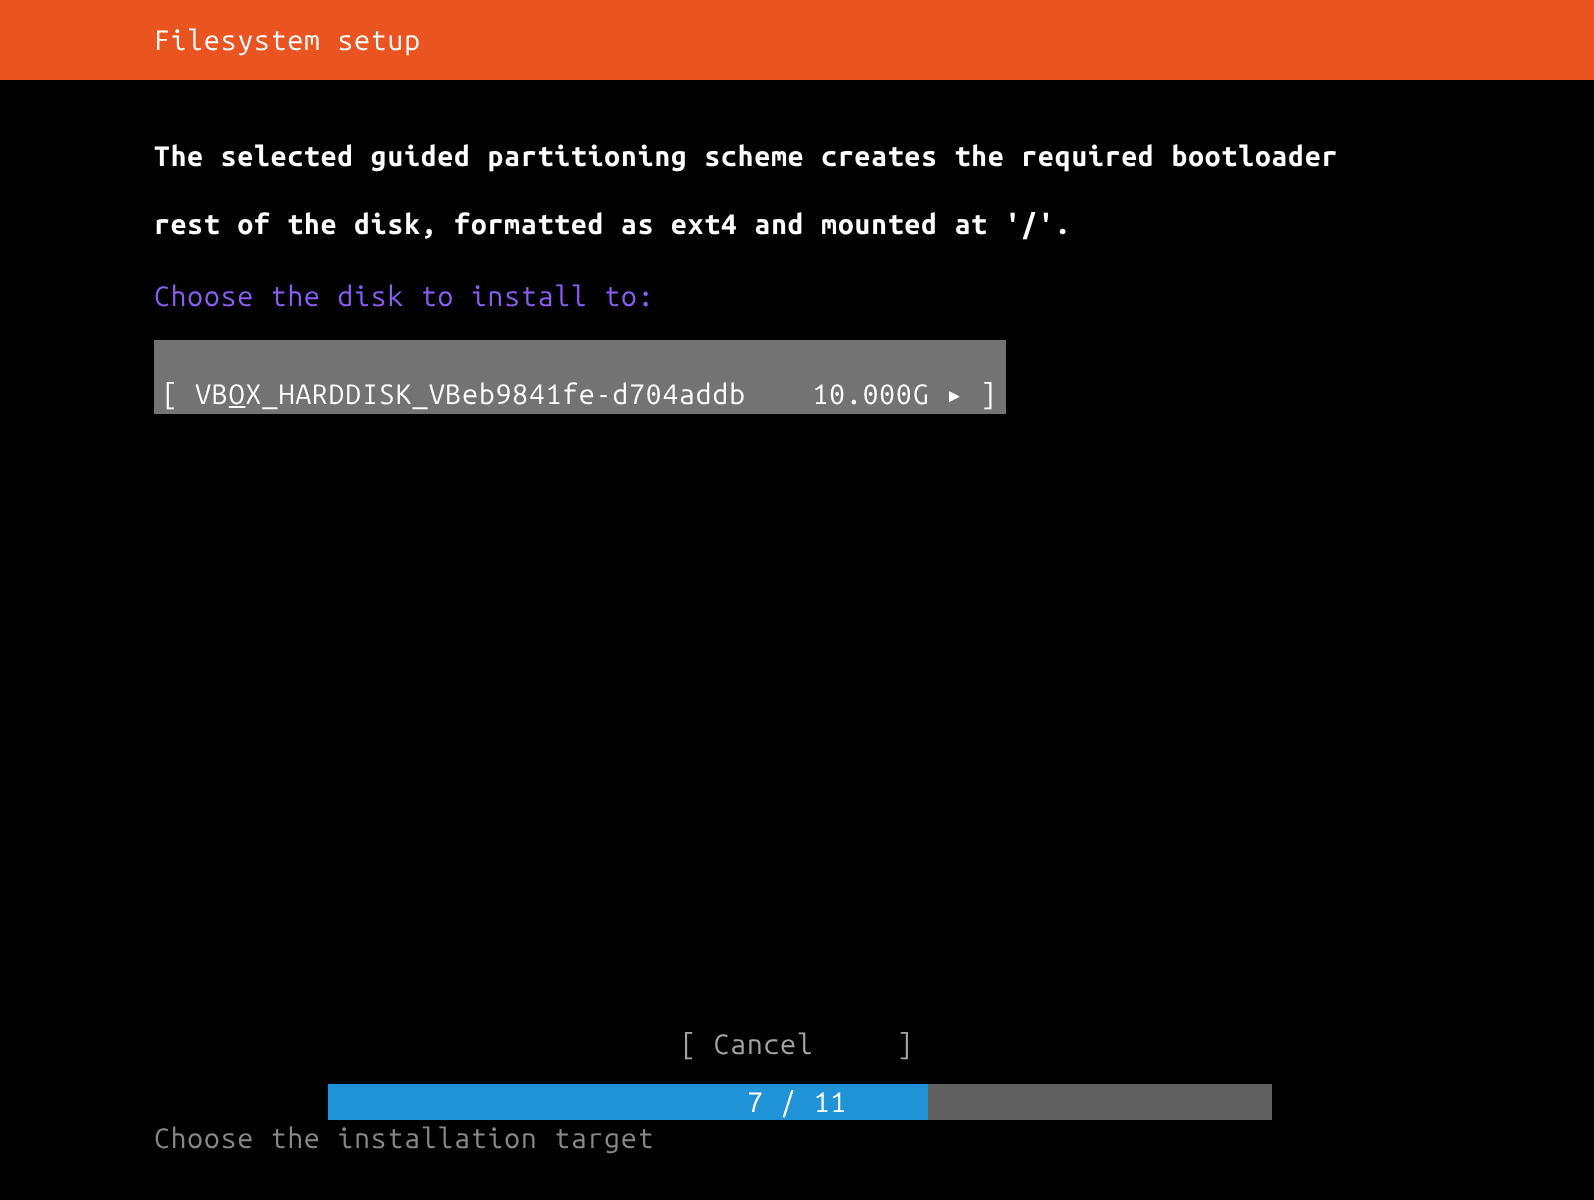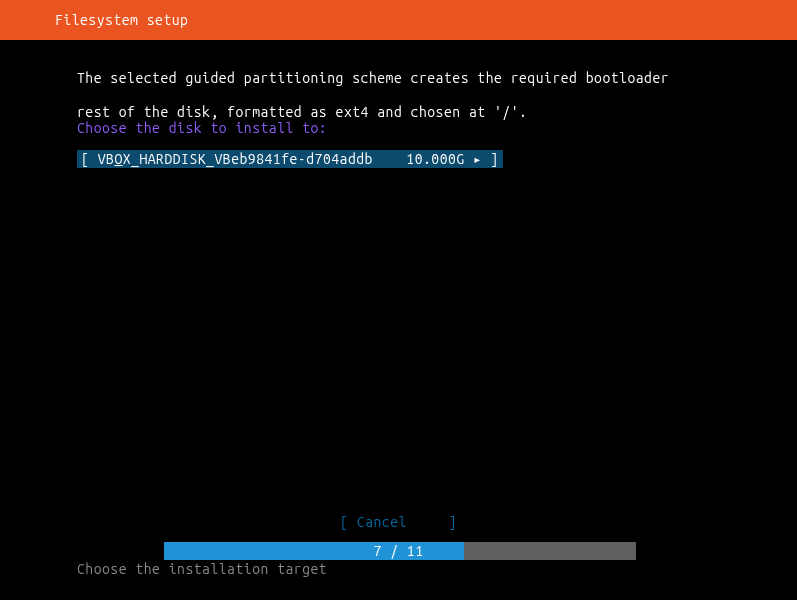--- a/index.html
+++ b/index.html
@@ -15,55 +15,57 @@
       font-size: 14px;
       color: #ffffff;
       overflow: hidden;
       position: relative;
     }
     .header {
       background: #e95420;
       height: 40px;
       display: flex;
       align-items: center;
-      padding-left: 55px;
+      padding-left: 77px;
       color: #ffffff;
       font-size: 14px;
       letter-spacing: 0.5px;
     }
     .content {
       padding: 30px 77px 0 77px;
     }
     .description {
       color: #ffffff;
       line-height: 1.2;
+      margin-bottom: 20px;
       letter-spacing: 0.5px;
+      font-weight: bold;
     }
     .prompt {
       color: #8b5cf6;
       margin-bottom: 14px;
       letter-spacing: 0.5px;
     }
     .disk-option {
-      background: #0c4a6e;
+      background: #737373;
       color: #ffffff;
       display: inline-block;
-      padding: 1px 4px 1px 4px;
+      padding: 19px 4px 1px 4px;
       letter-spacing: 0.5px;
       white-space: pre;
     }
     .disk-arrow {
       color: #ffffff;
     }
     .cancel-button {
       position: absolute;
       bottom: 70px;
       left: 50%;
       transform: translateX(-50%);
-      color: #0369a1;
+      color: #a3a3a3;
       letter-spacing: 0.5px;
       white-space: pre;
     }
     .progress-container {
       position: absolute;
       bottom: 34px;
       left: 0;
       width: 100%;
       height: 24px;
     }
@@ -105,21 +107,21 @@
 <body>
 
 <div class="header">
   <span>Filesystem setup</span>
 </div>
 
 <div class="content">
   <div class="description">
     <span>The selected guided partitioning scheme creates the required bootloader</span><br>
     <br>
-    <span>rest of the disk, formatted as ext4 and chosen at '/'.</span>
+    <span>rest of the disk, formatted as ext4 and mounted at '/'.</span>
   </div>
   
   <div class="prompt">Choose the disk to install to:</div>
   
   <div class="disk-option"><span>[ VB</span><span class="underline-char">O</span><span>X_HARDDISK_VBeb9841fe-d704addb</span>    <span>10.000G</span> <span class="disk-arrow">▸</span><span> ]</span></div>
 </div>
 
 <div class="cancel-button">[ Cancel     ]</div>
 
 <div class="progress-container">

